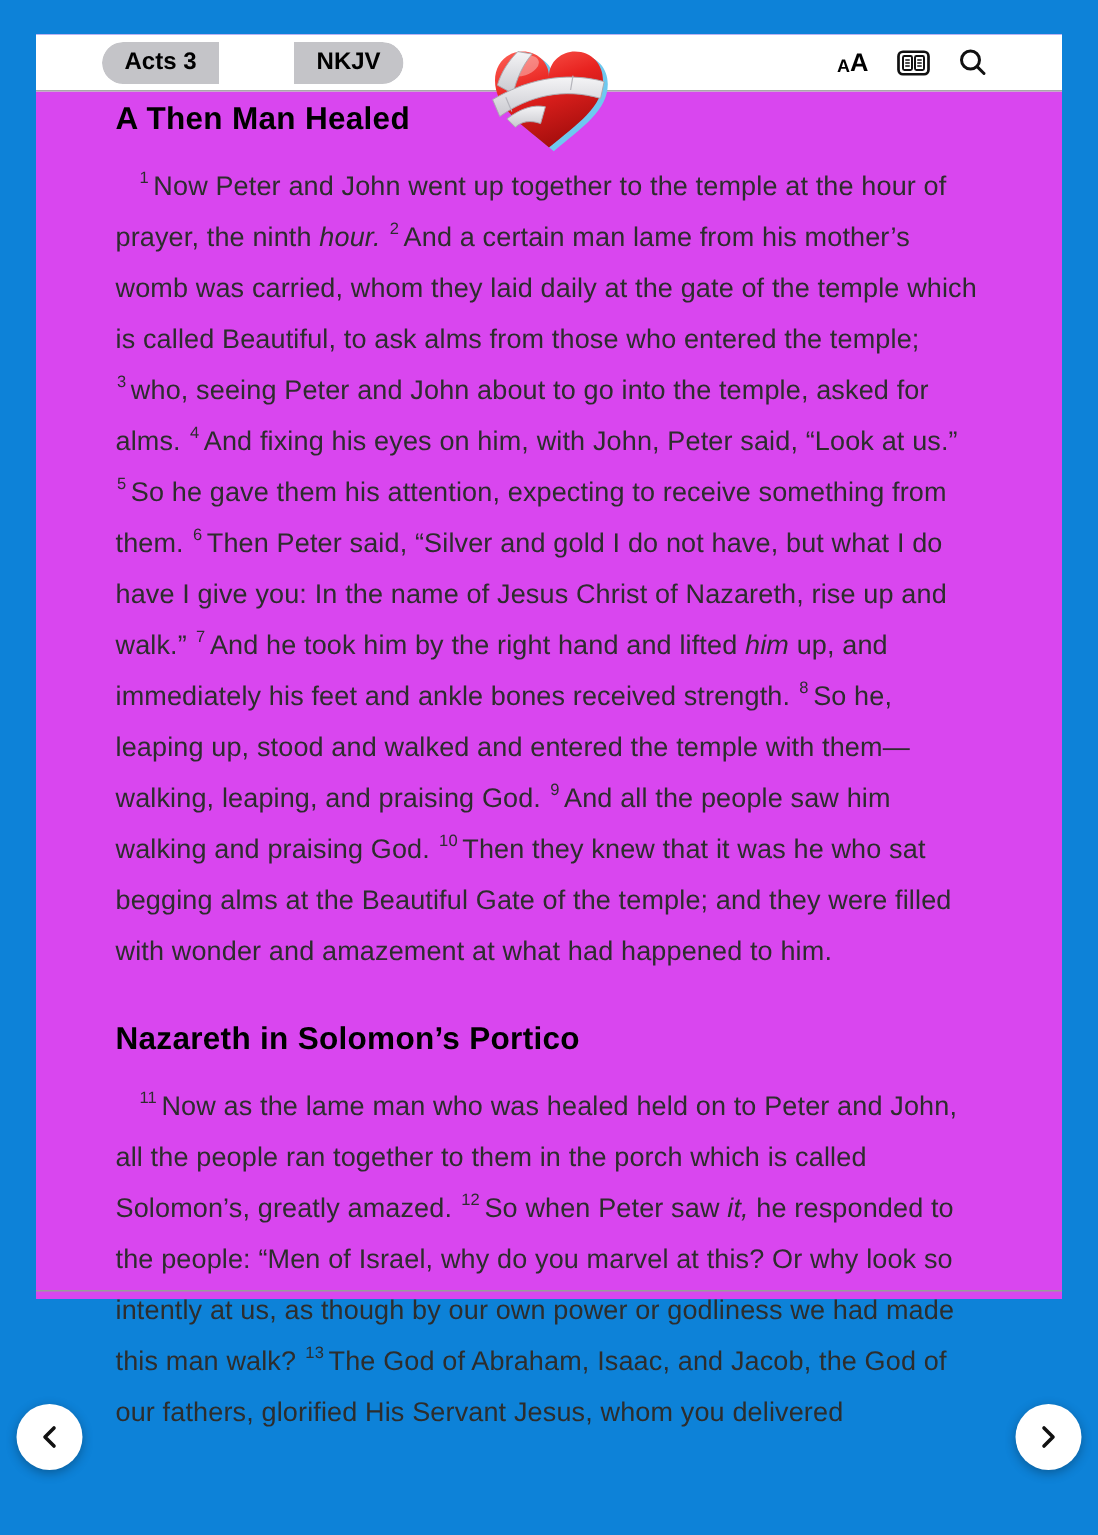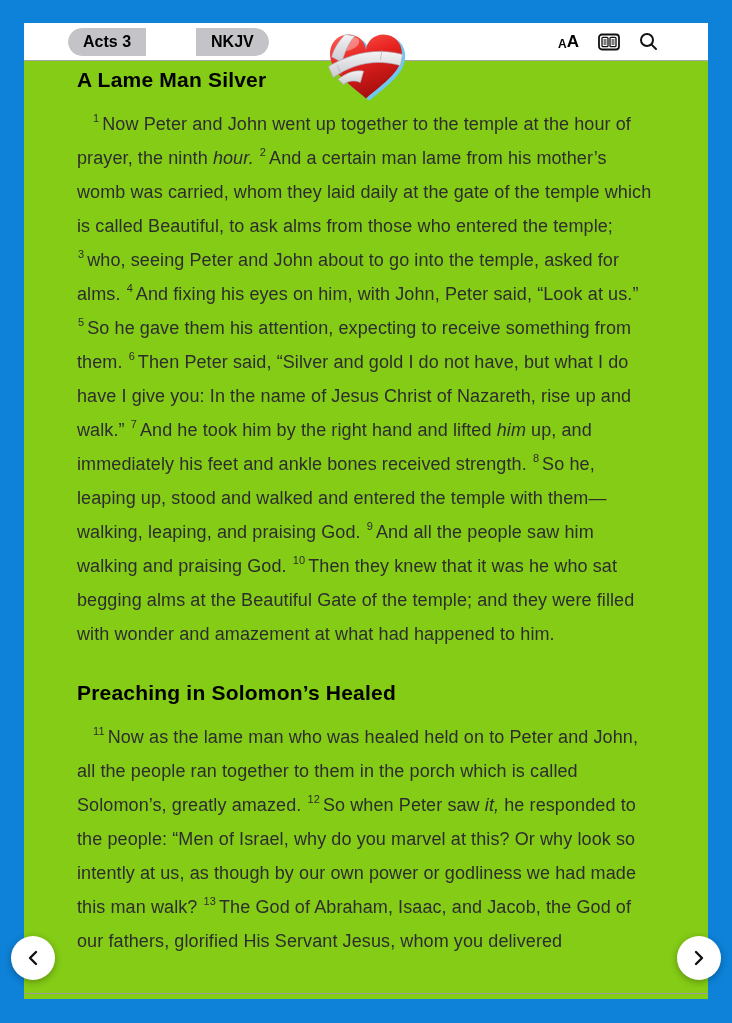--- a/index.html
+++ b/index.html
@@ -3,22 +3,22 @@
 <meta charset="utf-8">
 <style>
   html,body { margin:0; padding:0; }
   body {
     width:732px; height:1023px; position:relative;
     background:#0d82d8;
     font-family:"Liberation Sans", sans-serif;
     overflow:hidden;
   }
   .page {
-    position:absolute; left:24px; top:23px; width:684px; height:976px;
-    background:#84cc16;
+    position:absolute; left:24px; top:23px; width:684px; height:843px;
+    background:#d946ef;
   }
   
   .toolbar {
     position:relative; height:38px;
     border-bottom:1px solid #a8a8a8;
     display:flex; align-items:center; justify-content:space-between;
     padding:0 50px 0 44px; box-sizing:border-box;
     background:#fff;
   }
   .segmented {
@@ -145,23 +145,23 @@
       <path d="M3 46 C 30 30 62 22 96 31 L 93 45 C 62 36 33 43 9 60 Z" fill="url(#bg1)" stroke="#a9a9b0" stroke-width="0.8"></path>
 
       <path d="M15 62 C 27 53 37 50 47 52 L 43 66 C 35 63 27 64 22 69 Z" fill="url(#bg1)" stroke="#a9a9b0" stroke-width="0.8"></path>
 
       <line x1="14" y1="44" x2="19" y2="56" stroke="#b4b4bb" stroke-width="1"></line>
       <line x1="70" y1="26" x2="68" y2="38" stroke="#b4b4bb" stroke-width="1"></line>
     </svg>
   </div>
 
   <main class="content">
-      <h2>A Lame Man Silver</h2>
+      <h2>A Then Man Healed</h2>
       <p><sup>1</sup><span>Now Peter and John went up together to the temple at the hour of prayer, the ninth </span><i>hour.</i> <sup>2</sup><span>And a certain man lame from his mother’s womb was carried, whom they laid daily at the gate of the temple which is called Beautiful, to ask alms from those who entered the temple;</span> <sup>3</sup><span>who, seeing Peter and John about to go into the temple, asked for alms.</span> <sup>4</sup><span>And fixing his eyes on him, with John, Peter said, “Look at us.”</span> <sup>5</sup><span>So he gave them his attention, expecting to receive something from them.</span> <sup>6</sup><span>Then Peter said, “Silver and gold I do not have, but what I do have I give you: In the name of Jesus Christ of Nazareth, rise up and walk.”</span> <sup>7</sup><span>And he took him by the right hand and lifted </span><i>him</i><span> up, and immediately his feet and ankle bones received strength.</span> <sup>8</sup><span>So he, leaping up, stood and walked and entered the temple with them—walking, leaping, and praising God.</span> <sup>9</sup><span>And all the people saw him walking and praising God.</span> <sup>10</sup><span>Then they knew that it was he who sat begging alms at the Beautiful Gate of the temple; and they were filled with wonder and amazement at what had happened to him.</span></p>
-      <h2>Preaching in Solomon’s Healed</h2>
+      <h2>Nazareth in Solomon’s Portico</h2>
       <p><sup>11</sup><span>Now as the lame man who was healed held on to Peter and John, all the people ran together to them in the porch which is called Solomon’s, greatly amazed.</span> <sup>12</sup><span>So when Peter saw </span><i>it,</i><span> he responded to the people: “Men of Israel, why do you marvel at this? Or why look so intently at us, as though by our own power or godliness we had made this man walk?</span> <sup>13</sup><span>The God of Abraham, Isaac, and Jacob, the God of our fathers, glorified His Servant Jesus, whom you delivered</span></p>
     </main>
 
   <div class="bottom-hairline"></div>
 
   <button class="nav prev">
     <span style="display:flex;">
       <svg width="12" height="16" viewBox="0 0 12 16">
         <polyline points="9,2 3,8 9,14" fill="none" stroke="#111" stroke-width="2.4" stroke-linecap="round" stroke-linejoin="round"></polyline>
       </svg>

